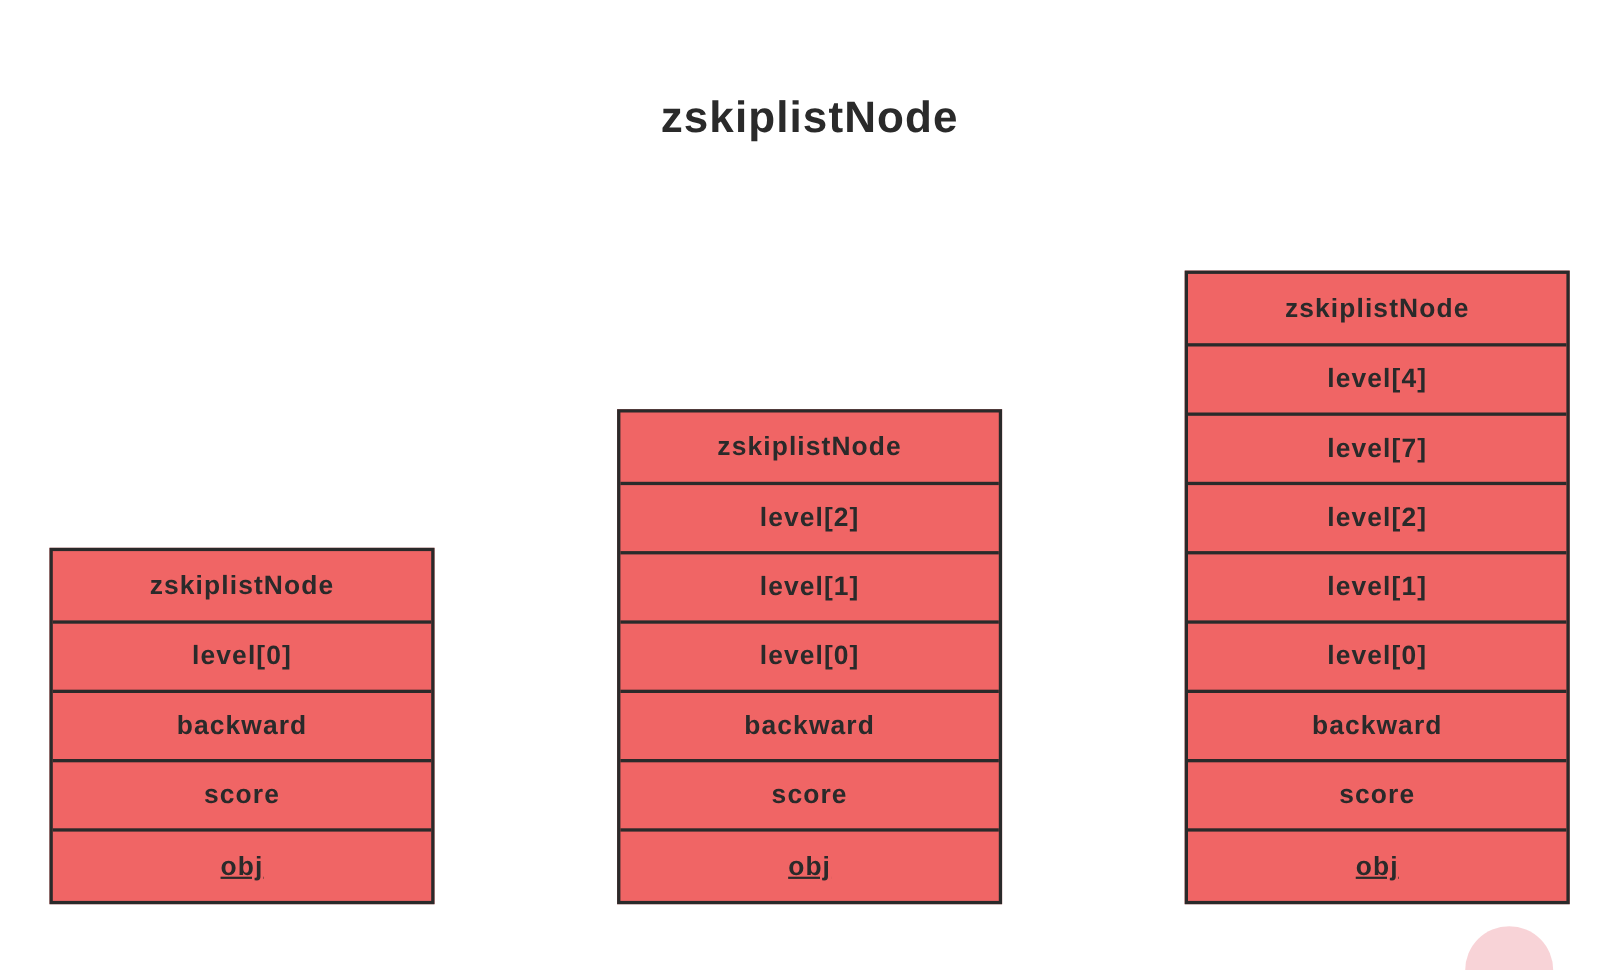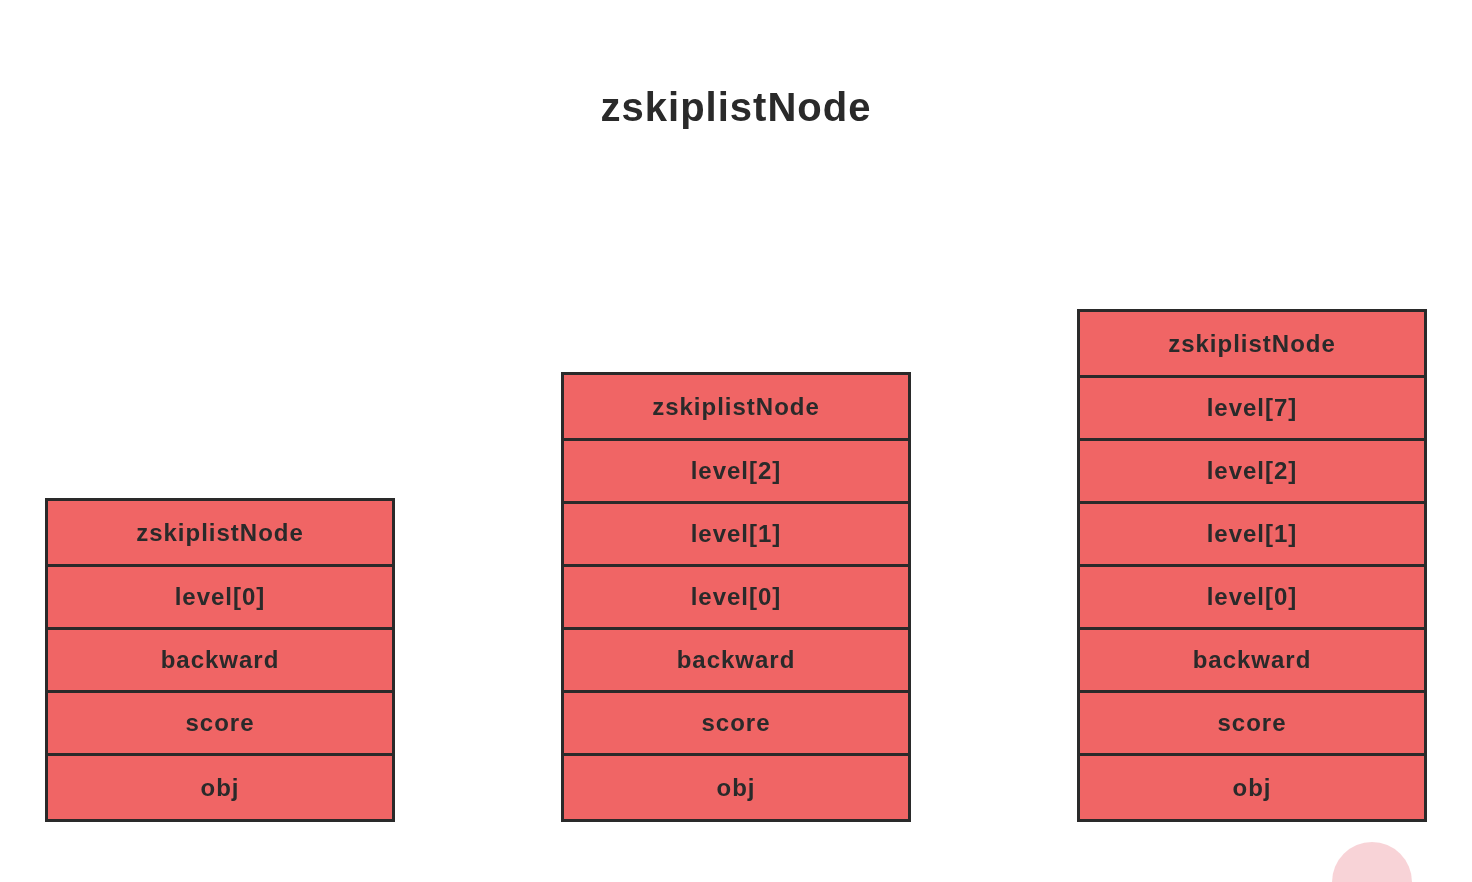--- a/index.html
+++ b/index.html
@@ -45,20 +45,21 @@
       align-items: center;
       justify-content: center;
       font-size: 24px;
       font-weight: 700;
       color: #2a2a2a;
       letter-spacing: 1px;
       border-bottom: 3px solid #2a2a2a;
     }
     .cell:last-child {
       border-bottom: none;
+      text-decoration: underline;
     }
     .node-header {
       height: 66px;
     }
     .pink-circle {
       position: absolute;
       bottom: -40px;
       right: 60px;
       width: 80px;
       height: 80px;
@@ -86,20 +87,21 @@
     <div class="cell">level[2]</div>
     <div class="cell">level[1]</div>
     <div class="cell">level[0]</div>
     <div class="cell">backward</div>
     <div class="cell">score</div>
     <div class="cell">obj</div>
   </div>
 
   <div class="node">
     <div class="cell node-header">zskiplistNode</div>
+    <div class="cell">level[4]</div>
     <div class="cell">level[7]</div>
     <div class="cell">level[2]</div>
     <div class="cell">level[1]</div>
     <div class="cell">level[0]</div>
     <div class="cell">backward</div>
     <div class="cell">score</div>
     <div class="cell">obj</div>
   </div>
 </div>
 

